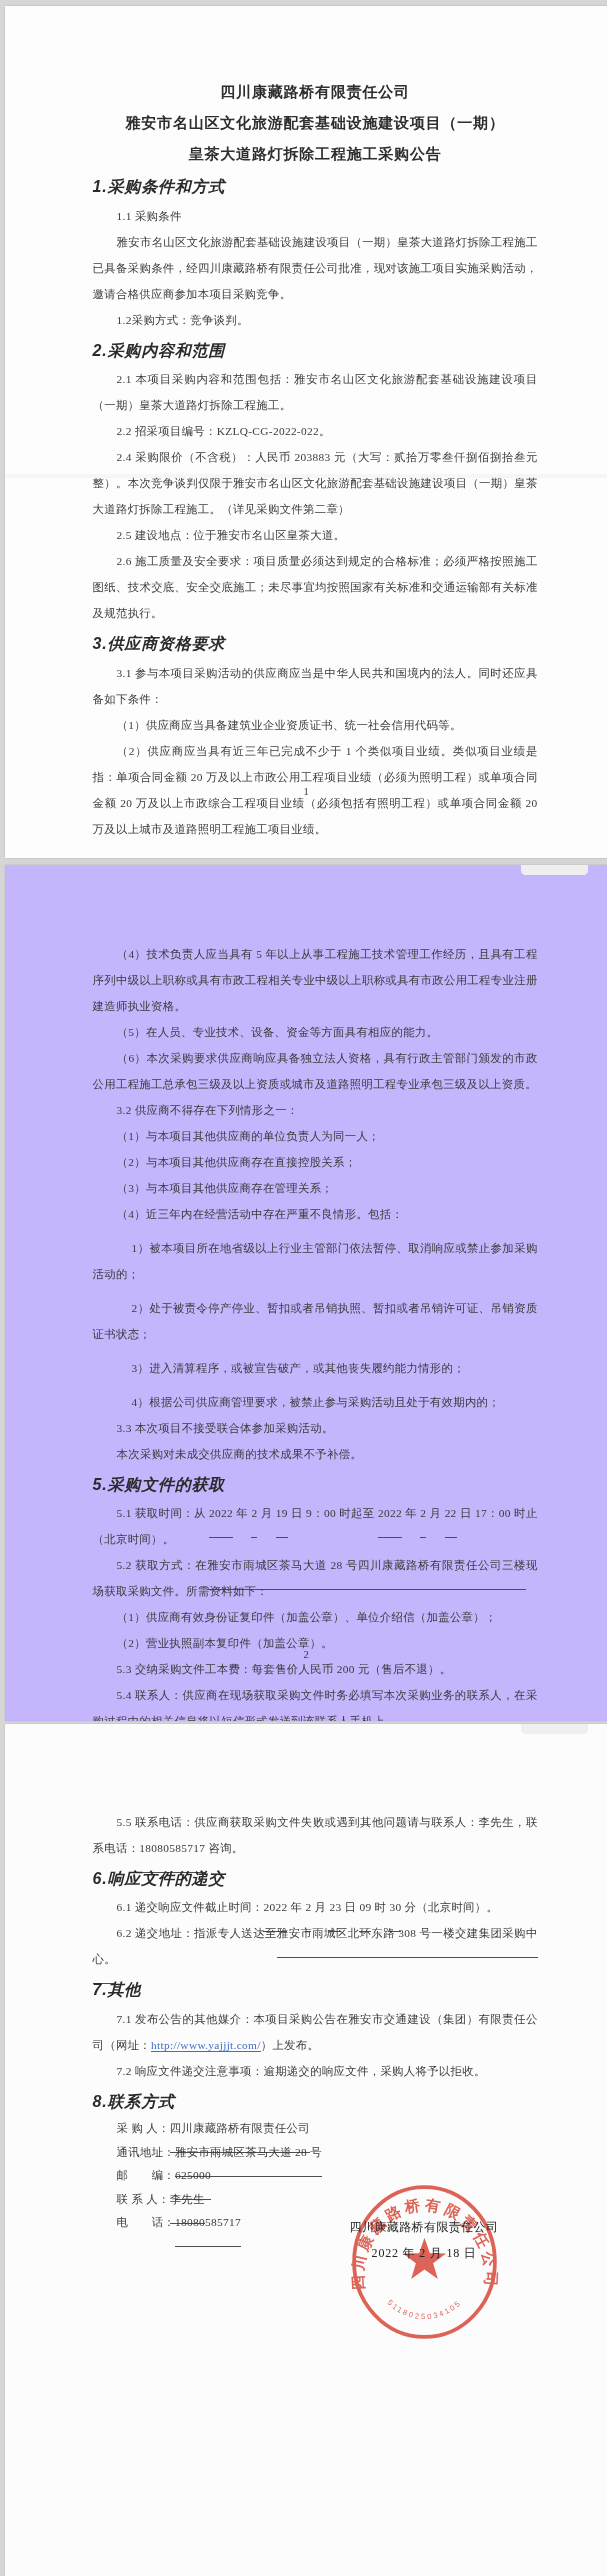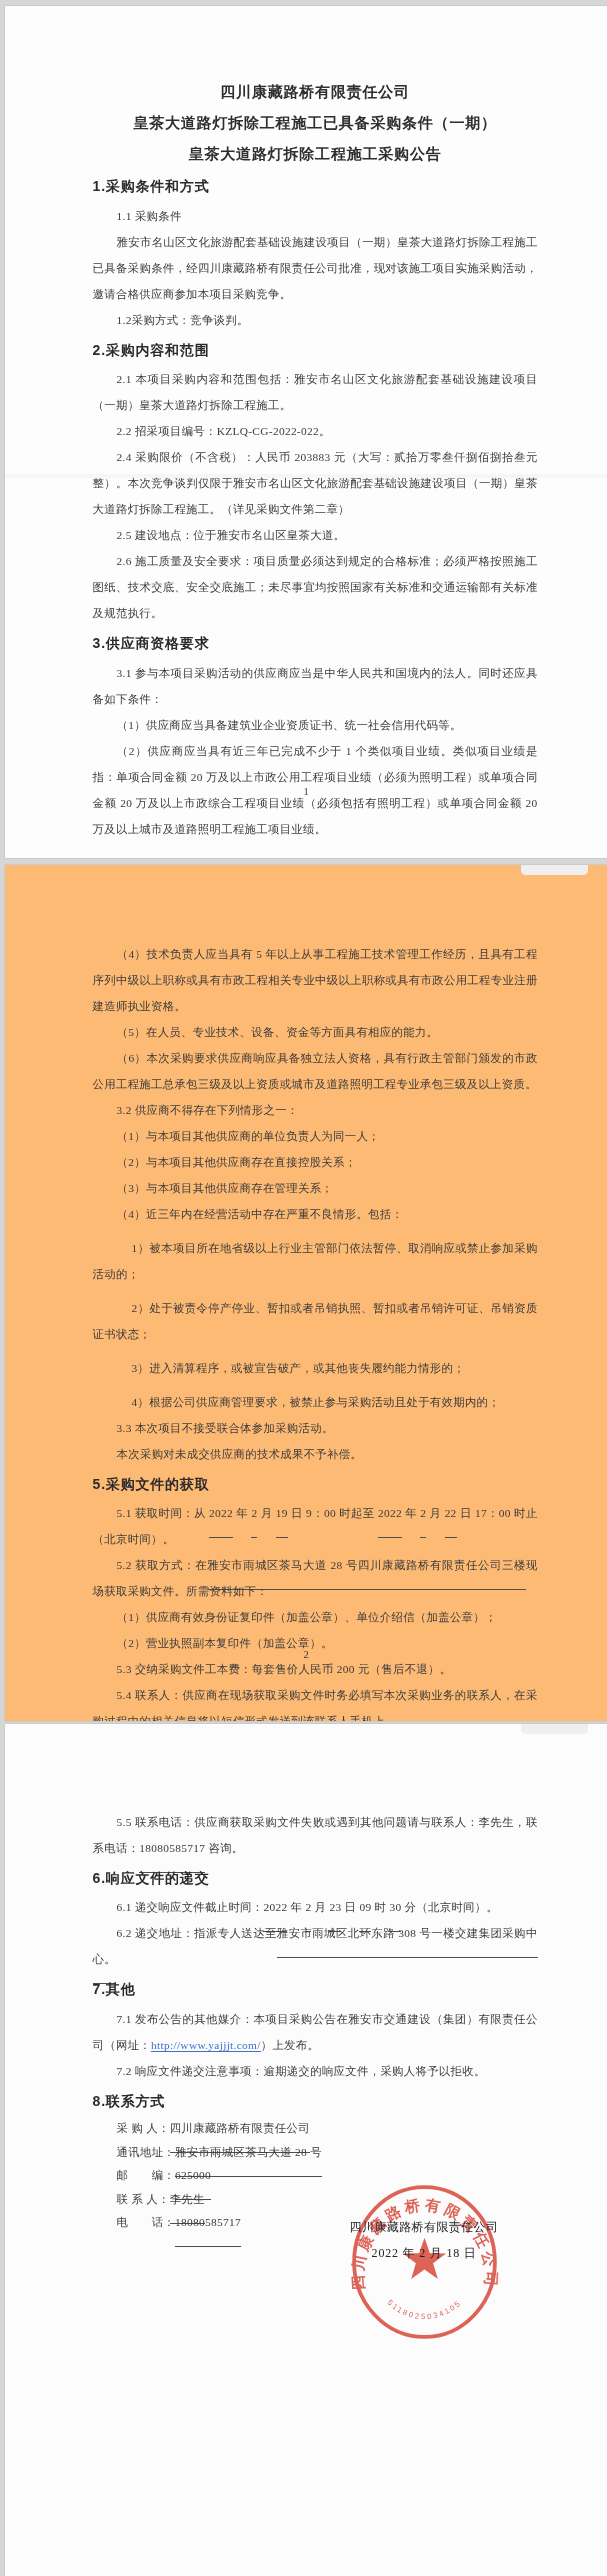--- a/index.html
+++ b/index.html
@@ -13,21 +13,21 @@
   .doc{position:relative;width:607px;}
   .page{
     position:relative;
     width:603px;
     margin-left:4.6px;
     background:#fdfdfd;
     box-shadow:0 0 1.5px rgba(0,0,0,.18);
     overflow:hidden;
   }
   #page-1{height:852px;margin-top:6px;}
-  #page-2{height:856px;margin-top:6.8px;background:#fdba74;}
+  #page-2{height:856px;margin-top:6.8px;background:#c4b5fd;}
   #page-3{height:1105px;margin-top:3px;background:#fcfcfd;}
   .corner-smudge{
     position:absolute;top:0;right:20px;width:67px;height:10.6px;
     background:#efeff0;border-radius:0 0 4.6px 4.6px;
   }
   .scan-streak{
     position:absolute;left:0;width:100%;height:3.8px;
     background:rgba(120,120,125,.05);
   }
   .page-content{position:absolute;left:88px;width:445px;}
@@ -35,22 +35,22 @@
   #page-2 .page-content{top:76px;}
   #page-3 .page-content{top:85px;}
 
   .title{
     font-family:"Liberation Sans","DejaVu Sans",sans-serif;
     font-weight:bold;font-size:15px;line-height:31px;
     text-align:center;color:#2e2e2e;letter-spacing:0.8px;
   }
   .heading{
     font-family:"Liberation Sans","DejaVu Sans",sans-serif;
-    font-weight:bold;font-size:14px;line-height:29px;
-    color:#2b2b2b;letter-spacing:0.8px;margin:3px 0 1.5px 0;
+    font-weight:bold;font-size:16px;line-height:29px;
+    color:#2b2b2b;letter-spacing:0.8px;margin:3px 0 1.5px 0;font-style:italic;
   }
   .para{
     font-size:11.4px;line-height:26px;
     text-align:justify;text-indent:24px;letter-spacing:0.3px;
   }
   .para.indent3{text-indent:39px;margin-top:8px;}
   .contact{font-size:11.4px;line-height:23.5px;text-indent:24px;letter-spacing:0.3px;}
   .u{border-bottom:0.8px solid #4e4e4e;padding-bottom:18px;}
   a.lnk{color:#3f6fc8;text-decoration:none;border-bottom:0.8px solid #3f6fc8;padding-bottom:0;}
   .page-number{
@@ -73,21 +73,21 @@
 </style>
 </head>
 <body>
 
 <div class="doc">
 
   <div class="page" id="page-1">
     <div class="scan-streak" style="top:468px"></div>
     <div class="page-content">
         <div class="title"><span>四川康藏路桥有限责任公司</span></div>
-        <div class="title"><span>皇茶大道路灯拆除工程施工已具备采购条件（一期）</span></div>
+        <div class="title"><span>雅安市名山区文化旅游配套基础设施建设项目（一期）</span></div>
         <div class="title"><span>皇茶大道路灯拆除工程施工采购公告</span></div>
         <div class="heading"><span>1.采购条件和方式</span></div>
         <div class="para"><span>1.1 采购条件</span></div>
         <div class="para"><span>雅安市名山区文化旅游配套基础设施建设项目（一期）皇茶大道路灯拆除工程施工已具备采购条件，经四川康藏路桥有限责任公司批准，现对该施工项目实施采购活动，邀请合格供应商参加本项目采购竞争。</span></div>
         <div class="para"><span>1.2采购方式：竞争谈判。</span></div>
         <div class="heading"><span>2.采购内容和范围</span></div>
         <div class="para"><span>2.1 本项目采购内容和范围包括：雅安市名山区文化旅游配套基础设施建设项目（一期）皇茶大道路灯拆除工程施工。</span></div>
         <div class="para"><span>2.2 招采项目编号：KZLQ-CG-2022-022。</span></div>
         <div class="para"><span>2.4 采购限价（不含税）：人民币 203883 元（大写：贰拾万零叁仟捌佰捌拾叁元整）。本次竞争谈判仅限于雅安市名山区文化旅游配套基础设施建设项目（一期）皇茶大道路灯拆除工程施工。（详见采购文件第二章）</span></div>
         <div class="para"><span>2.5 建设地点：位于雅安市名山区皇茶大道。</span></div>

